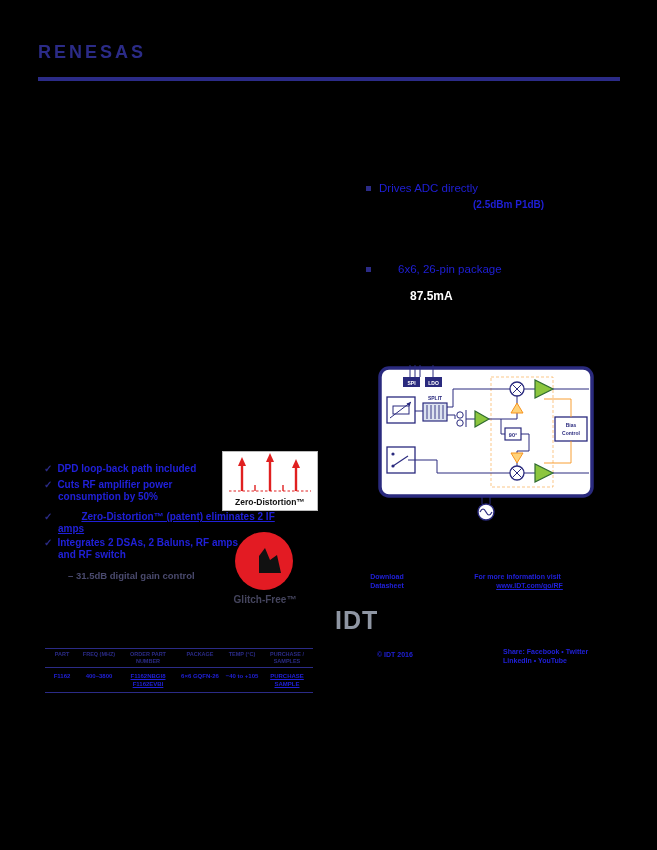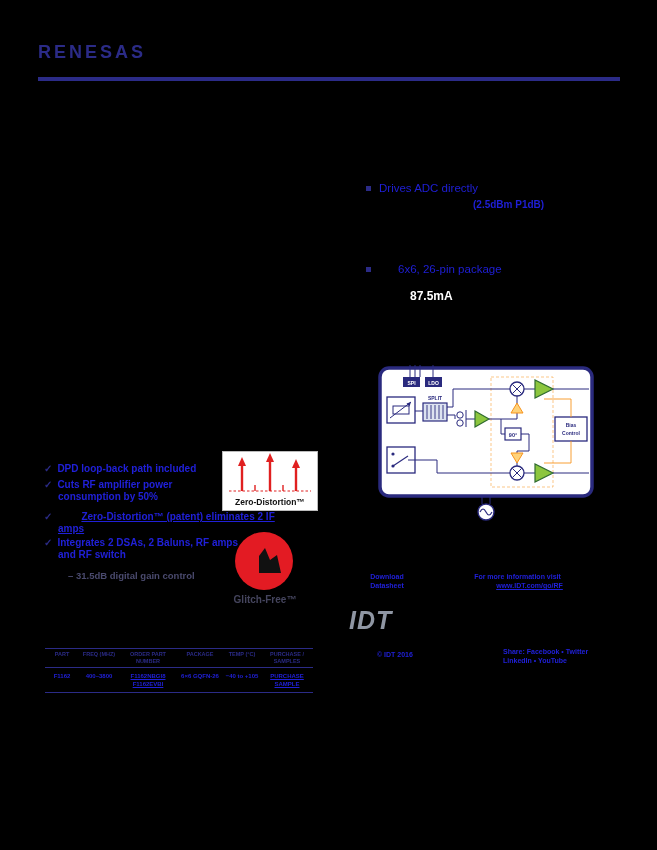--- a/index.html
+++ b/index.html
@@ -41,21 +41,21 @@
     text-align:center;padding:2px 1px;border-top:1px solid #2b2b87;
     border-bottom:1px solid #2b2b87;line-height:7px;
   }
   .ds-table .td{
     color:#2020d8;font-weight:bold;font-size:6px;text-align:center;
     padding:4px 1px;line-height:8px;border-bottom:1px solid #2b2b87;
   }
   .ds-table .td.link{text-decoration:underline;}
   
   .foot-block{text-align:center;color:#2020d8;font-weight:bold;font-size:7px;line-height:9px;}
-  .idt-logo{left:349px;top:606px;color:#8f96a3;font-weight:bold;font-style:italic;
+  .idt-logo{left:335px;top:606px;color:#8f96a3;font-weight:bold;
     font-size:25px;letter-spacing:1px;}
   .copyright{left:377px;top:651px;color:#2020d8;font-weight:bold;font-size:7px;}
   .share{left:503px;top:647px;width:95px;text-align:left;color:#2020d8;
     font-weight:bold;font-size:7px;line-height:9px;}
 </style>
 </head>
 <body>
 
 <div class="abs logo">RENESAS</div>
 <div class="abs rule"></div>

